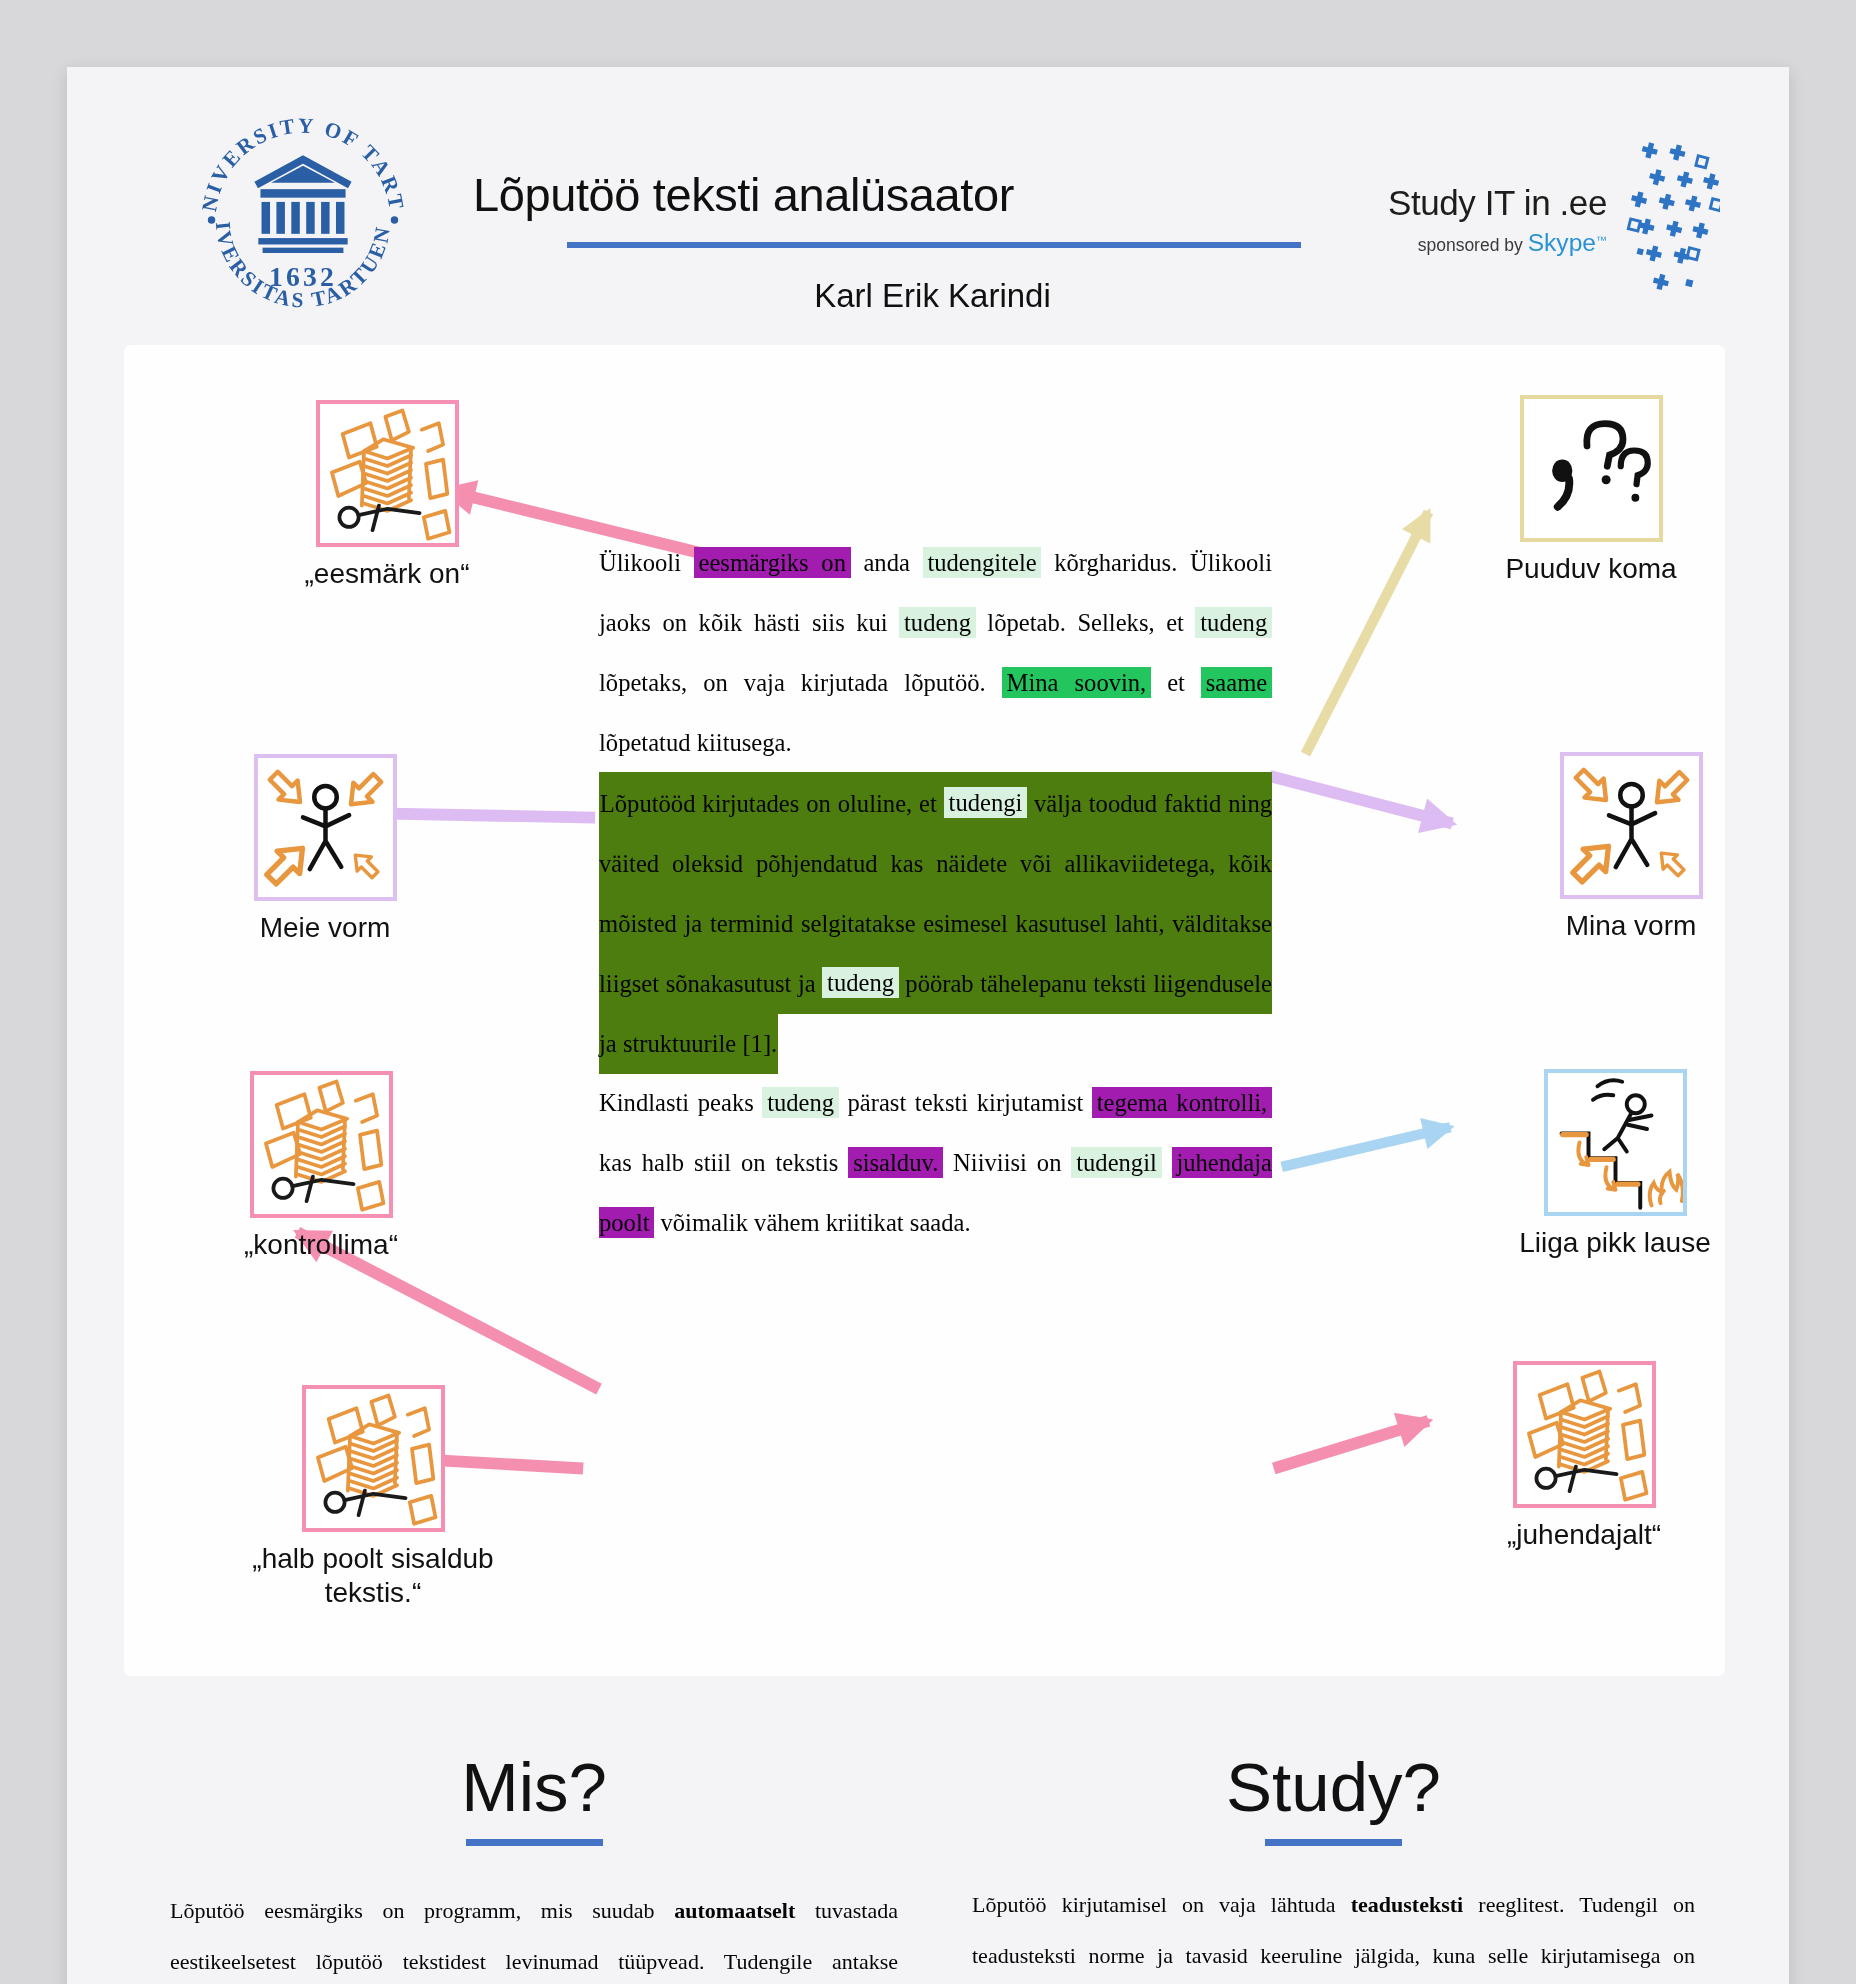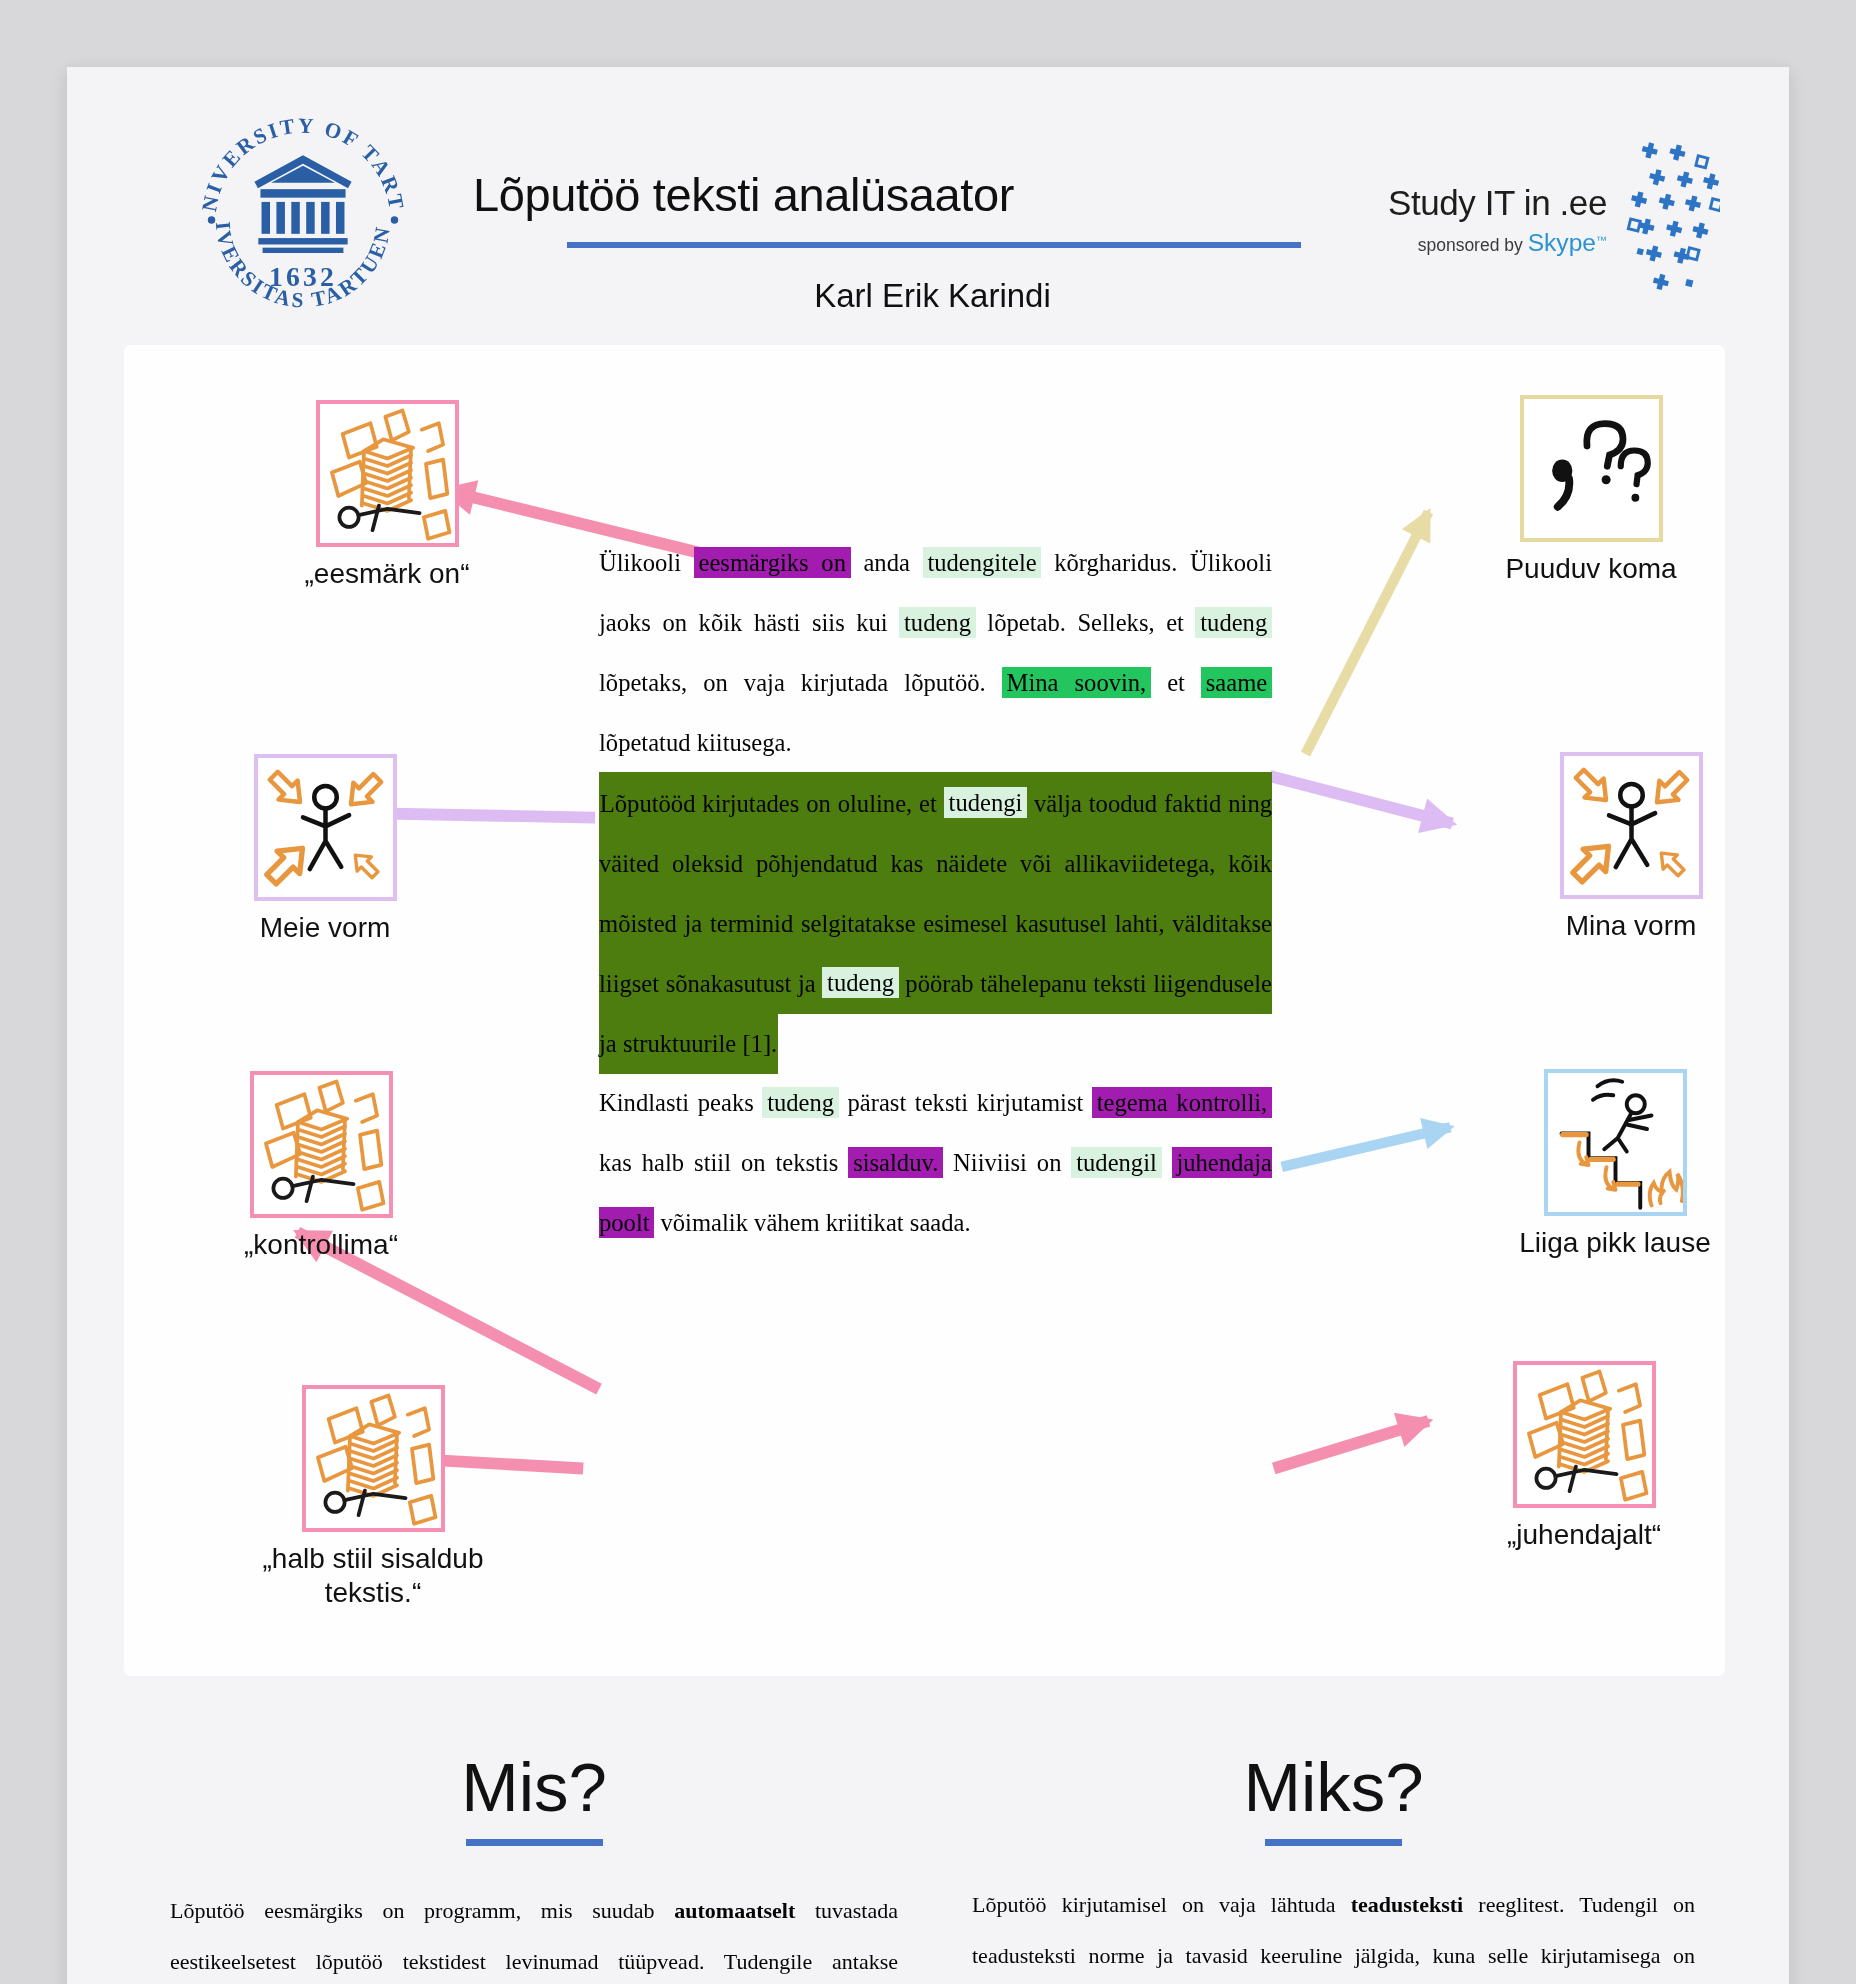--- a/index.html
+++ b/index.html
@@ -279,21 +279,21 @@
         </svg>
     </div>
     <div class="icon-label">„kontrollima“</div>
   </div>
   <div class="icon-card card-halb">
     <div class="icon-box border-pink">
       <svg viewBox="0 0 340 350" width="135" height="139">
           <use href="#sym-paper-stack"></use>
         </svg>
     </div>
-    <div class="icon-label">„halb stiil sisaldub tekstis.“</div>
+    <div class="icon-label">„halb poolt sisaldub tekstis.“</div>
   </div>
 
   <div class="icon-card card-koma">
     <div class="icon-box border-khaki">
       <svg viewBox="0 0 340 350" width="135" height="139">
           <use href="#sym-comma-question"></use>
         </svg>
     </div>
     <div class="icon-label">Puuduv koma</div>
   </div>
@@ -326,21 +326,21 @@
     <p><span>Ülikooli </span><span class="seg-pink">eesmärgiks on</span><span> anda </span><span class="seg-green">tudengitele</span><span> kõrgharidus. Ülikooli jaoks on kõik hästi siis kui </span><span class="seg-green">tudeng</span><span> lõpetab. Selleks, et </span><span class="seg-green">tudeng</span><span> lõpetaks, on vaja kirjutada lõputöö. </span><span class="seg-purple">Mina soovin,</span><span> et </span><span class="seg-purple">saame</span><span> lõpetatud kiitusega.</span></p>
     <p><span class="blk-blue"><span>Lõputööd kirjutades on oluline, et </span><span class="seg-green">tudengi</span><span> välja toodud faktid ning väited oleksid põhjendatud kas näidete või allikaviidetega, kõik mõisted ja terminid selgitatakse esimesel kasutusel lahti, välditakse liigset sõnakasutust ja </span><span class="seg-green">tudeng</span><span> pöörab tähelepanu teksti liigendusele ja struktuurile [1].</span></span></p>
     <p><span>Kindlasti peaks </span><span class="seg-green">tudeng</span><span> pärast teksti kirjutamist </span><span class="seg-pink">tegema kontrolli,</span><span> kas halb stiil on tekstis </span><span class="seg-pink">sisalduv.</span><span> Niiviisi on </span><span class="seg-green">tudengil</span><span> </span><span class="seg-pink">juhendaja poolt</span><span> võimalik vähem kriitikat saada.</span></p>
   </div>
 
   <div class="col-head mis-head">
     <div class="h">Mis?</div>
     <div class="head-rule"></div>
   </div>
   <div class="col-head miks-head">
-    <div class="h">Miks?</div>
+    <div class="h">Study?</div>
     <div class="head-rule"></div>
   </div>
 
   <div class="body-col mis-col">
     <p><span>Lõputöö eesmärgiks on programm, mis suudab </span><span class="seg-b">automaatselt</span><span> tuvastada eestikeelsetest lõputöö tekstidest levinumad tüüpvead. Tudengile antakse programmi kasutades </span></p>
 
   </div>
   <div class="body-col miks-col">
     <p><span>Lõputöö kirjutamisel on vaja lähtuda </span><span class="seg-b">teadusteksti</span><span> reeglitest. Tudengil on teadusteksti norme ja tavasid keeruline jälgida, kuna selle kirjutamisega on tavaliselt vähe kogemusi.</span></p>
 

